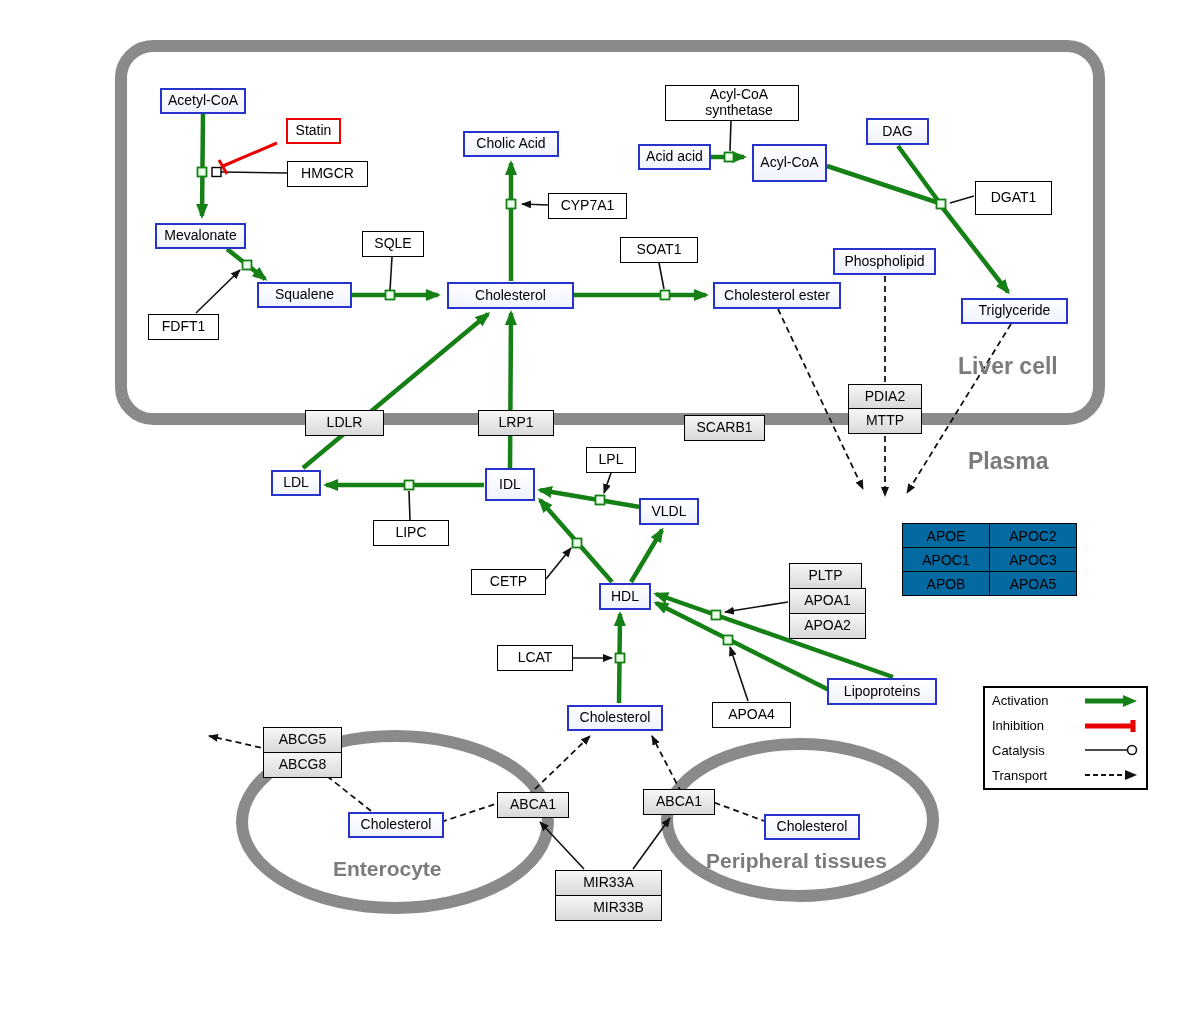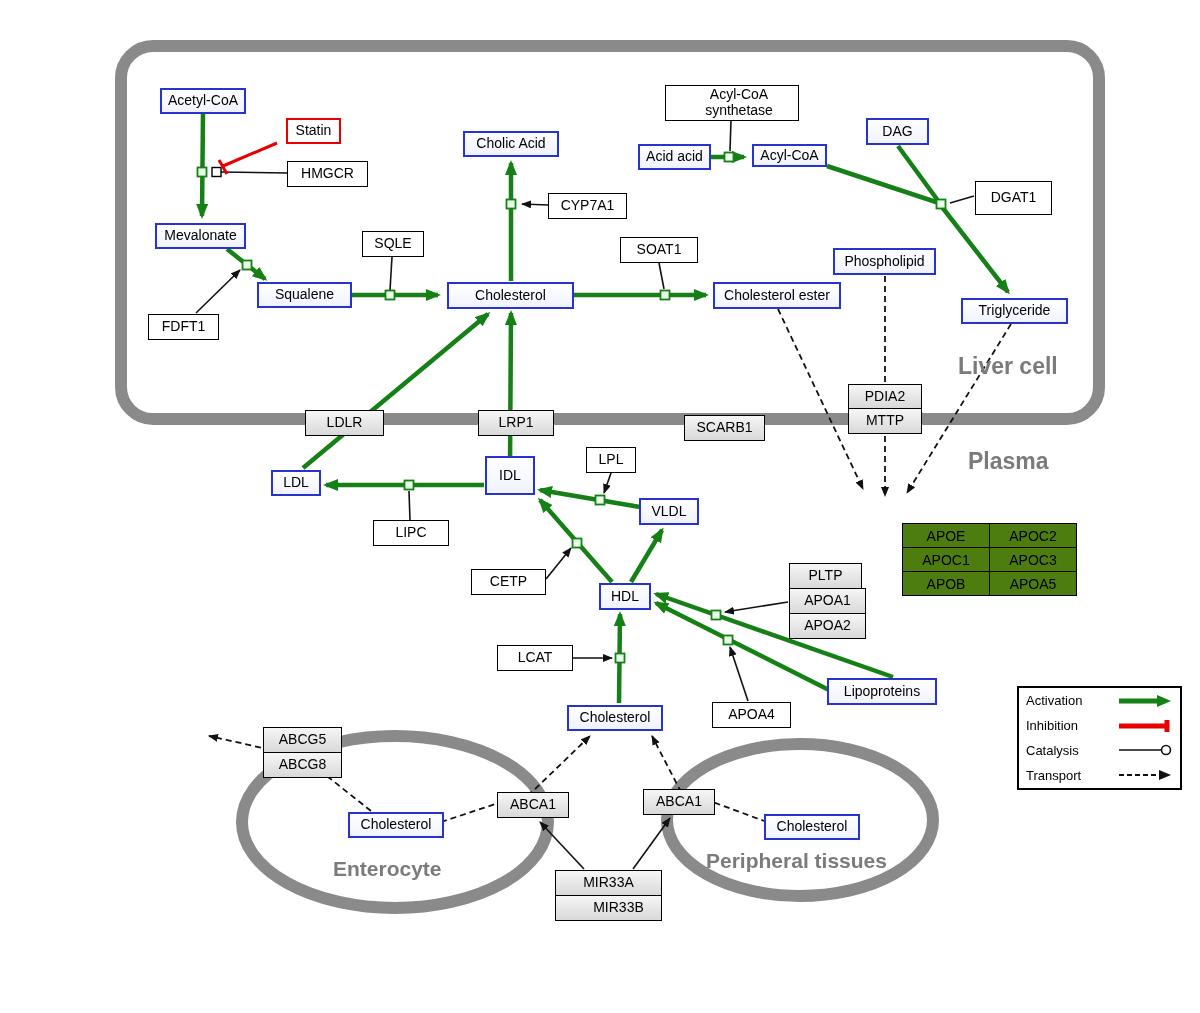--- a/index.html
+++ b/index.html
@@ -9,22 +9,22 @@
   .node{position:absolute;box-sizing:border-box;display:flex;align-items:center;justify-content:center;
         background:#fff;border:1.5px solid #000;font-size:14px;line-height:1.12;text-align:center;
         white-space:nowrap;z-index:2;}
   .blue{border:2px solid #2633cc;background:linear-gradient(180deg,#ffffff,#f0f3ff);}
   .red{border:2px solid #e80000;}
   .mem{background:linear-gradient(180deg,#f6f6f6,#d9d9d9);}
   .wrap{white-space:normal;padding-left:14px;}
   .rlabel{position:absolute;font-weight:bold;color:#7b7b7b;z-index:1;white-space:nowrap;}
   .apo{position:absolute;left:902px;top:523px;z-index:2;border-collapse:collapse;}
   .apo td{border:1px solid #000;width:86px;height:23px;text-align:center;font-size:14px;
-          font-family:"Liberation Sans",sans-serif;background:#4d7c0f;padding:0;}
-  .legend{position:absolute;left:1017px;top:686px;width:165px;height:104px;box-sizing:border-box;
+          font-family:"Liberation Sans",sans-serif;background:#0369a1;padding:0;}
+  .legend{position:absolute;left:983px;top:686px;width:165px;height:104px;box-sizing:border-box;
           border:2.5px solid #000;background:#fff;z-index:2;display:flex;flex-direction:column;justify-content:space-evenly;}
   .legend-row{display:flex;align-items:center;justify-content:space-between;height:24px;padding:0 7px;font-size:13px;}
 </style>
 </head>
 <body>
 
 <div class="canvas">
 
   <svg class="edges" width="1200" height="1013" viewBox="0 0 1200 1013">
     <defs>
@@ -129,34 +129,34 @@
   <div class="node" style="left:148px;top:314px;width:71px;height:26px;">FDFT1</div>
   <div class="node blue" style="left:257px;top:282px;width:95px;height:26px;">Squalene</div>
   <div class="node" style="left:362px;top:231px;width:62px;height:26px;">SQLE</div>
   <div class="node blue" style="left:463px;top:131px;width:96px;height:26px;">Cholic Acid</div>
   <div class="node" style="left:548px;top:193px;width:79px;height:26px;">CYP7A1</div>
   <div class="node blue" style="left:447px;top:282px;width:127px;height:27px;">Cholesterol</div>
   <div class="node" style="left:620px;top:237px;width:78px;height:26px;">SOAT1</div>
   <div class="node blue" style="left:713px;top:282px;width:128px;height:27px;text-align:center;">Cholesterol ester</div>
   <div class="node wrap" style="left:665px;top:85px;width:134px;height:36px;">Acyl-CoA synthetase</div>
   <div class="node blue" style="left:638px;top:144px;width:73px;height:26px;">Acid acid</div>
-  <div class="node blue" style="left:752px;top:144px;width:75px;height:23px;">Acyl-CoA</div>
+  <div class="node blue" style="left:752px;top:144px;width:75px;height:38px;">Acyl-CoA</div>
   <div class="node blue" style="left:866px;top:118px;width:63px;height:27px;">DAG</div>
   <div class="node" style="left:975px;top:181px;width:77px;height:34px;">DGAT1</div>
   <div class="node blue" style="left:833px;top:248px;width:103px;height:27px;">Phospholipid</div>
   <div class="node blue" style="left:961px;top:298px;width:107px;height:26px;">Triglyceride</div>
 
   <div class="node mem" style="left:305px;top:410px;width:79px;height:26px;">LDLR</div>
   <div class="node mem" style="left:478px;top:410px;width:76px;height:26px;">LRP1</div>
   <div class="node mem" style="left:684px;top:415px;width:81px;height:26px;">SCARB1</div>
   <div class="node mem" style="left:848px;top:384px;width:74px;height:25px;">PDIA2</div>
   <div class="node mem" style="left:848px;top:408px;width:74px;height:26px;">MTTP</div>
 
   <div class="node blue" style="left:271px;top:470px;width:50px;height:26px;">LDL</div>
-  <div class="node blue" style="left:485px;top:456px;width:50px;height:39px;">IDL</div>
+  <div class="node blue" style="left:485px;top:468px;width:50px;height:33px;">IDL</div>
   <div class="node" style="left:373px;top:520px;width:76px;height:26px;">LIPC</div>
   <div class="node" style="left:586px;top:447px;width:50px;height:26px;">LPL</div>
   <div class="node blue" style="left:639px;top:498px;width:60px;height:27px;">VLDL</div>
   <div class="node" style="left:471px;top:569px;width:75px;height:26px;">CETP</div>
   <div class="node blue" style="left:599px;top:583px;width:52px;height:27px;">HDL</div>
   <div class="node" style="left:497px;top:645px;width:76px;height:26px;">LCAT</div>
   <div class="node mem" style="left:789px;top:563px;width:73px;height:26px;">PLTP</div>
   <div class="node mem" style="left:789px;top:588px;width:77px;height:26px;">APOA1</div>
   <div class="node mem" style="left:789px;top:613px;width:77px;height:26px;">APOA2</div>
   <div class="node" style="left:712px;top:702px;width:79px;height:26px;">APOA4</div>

